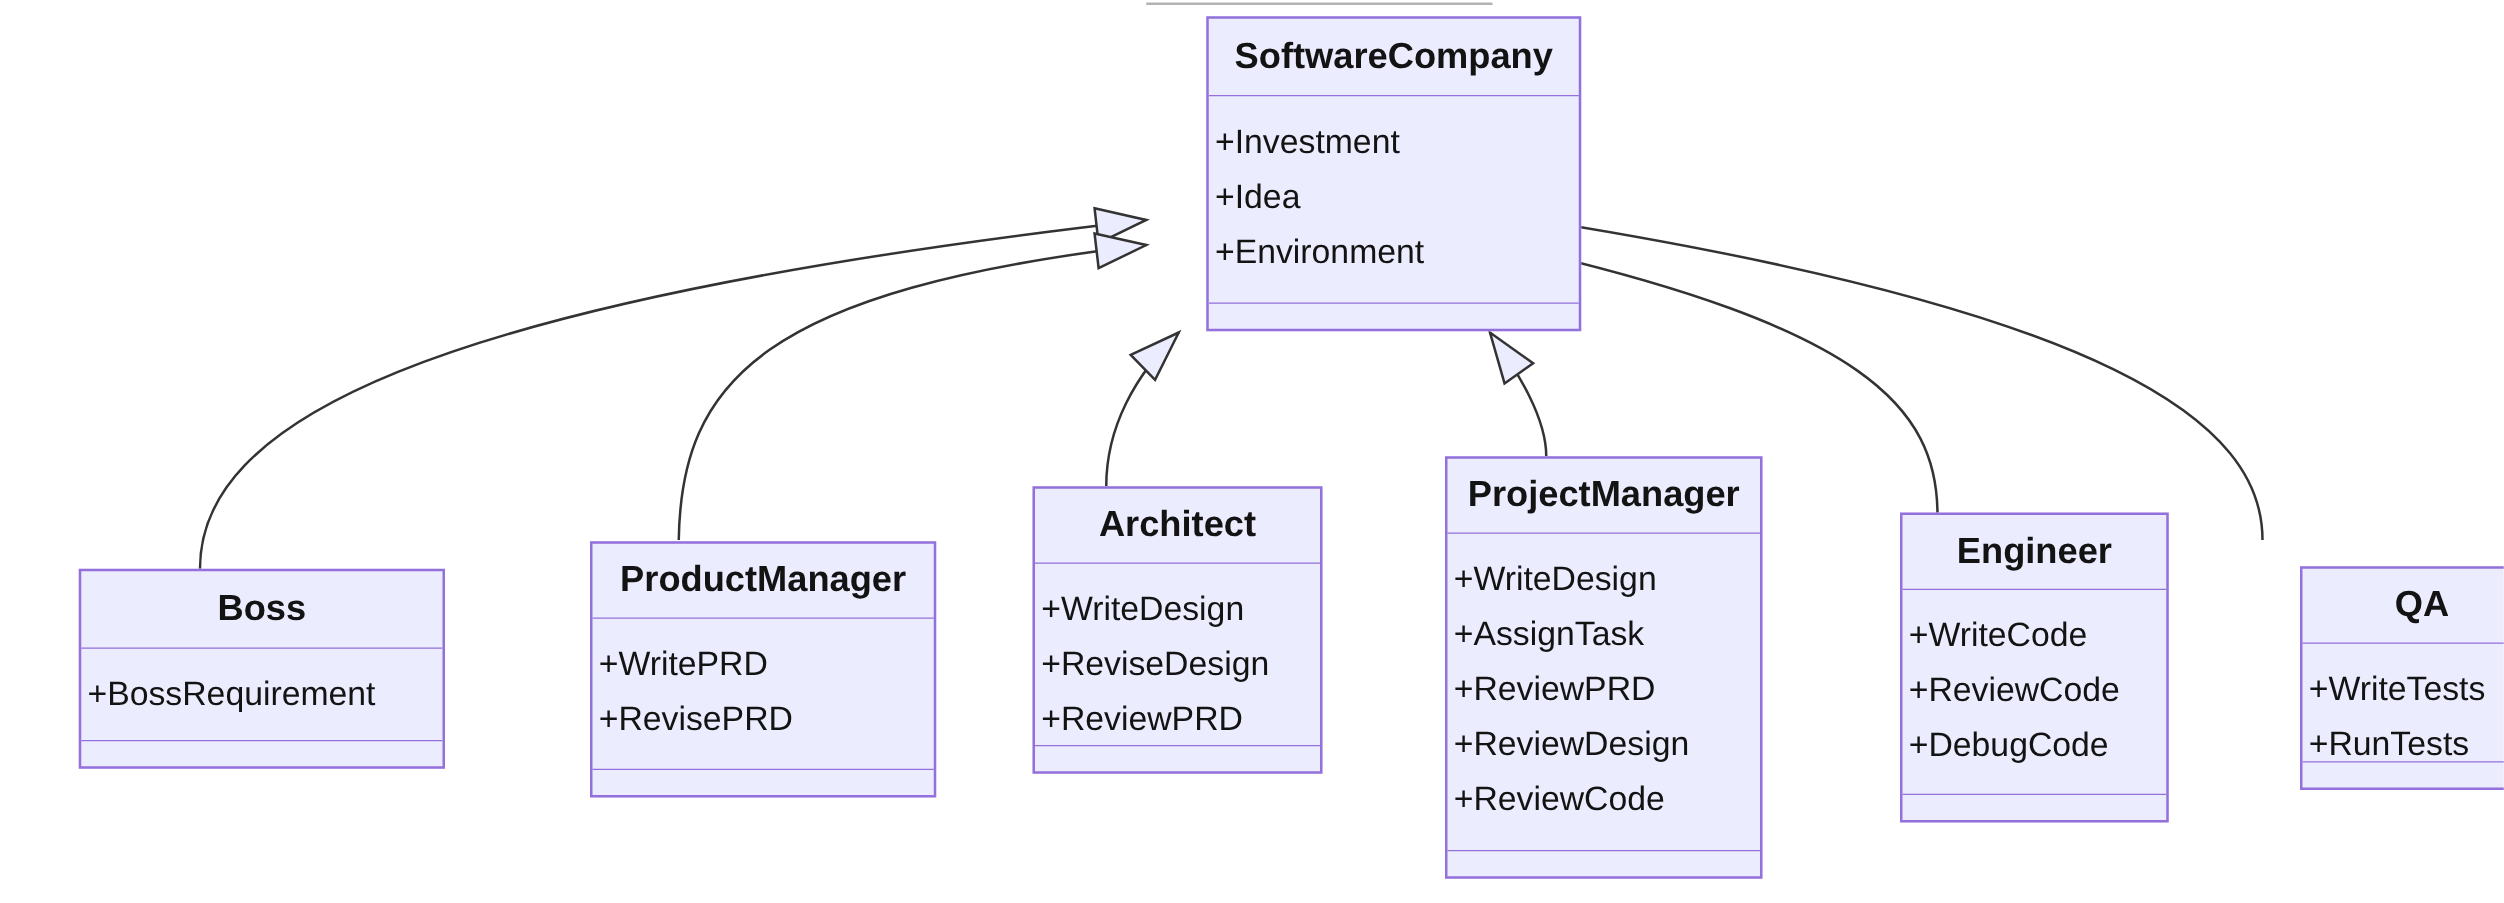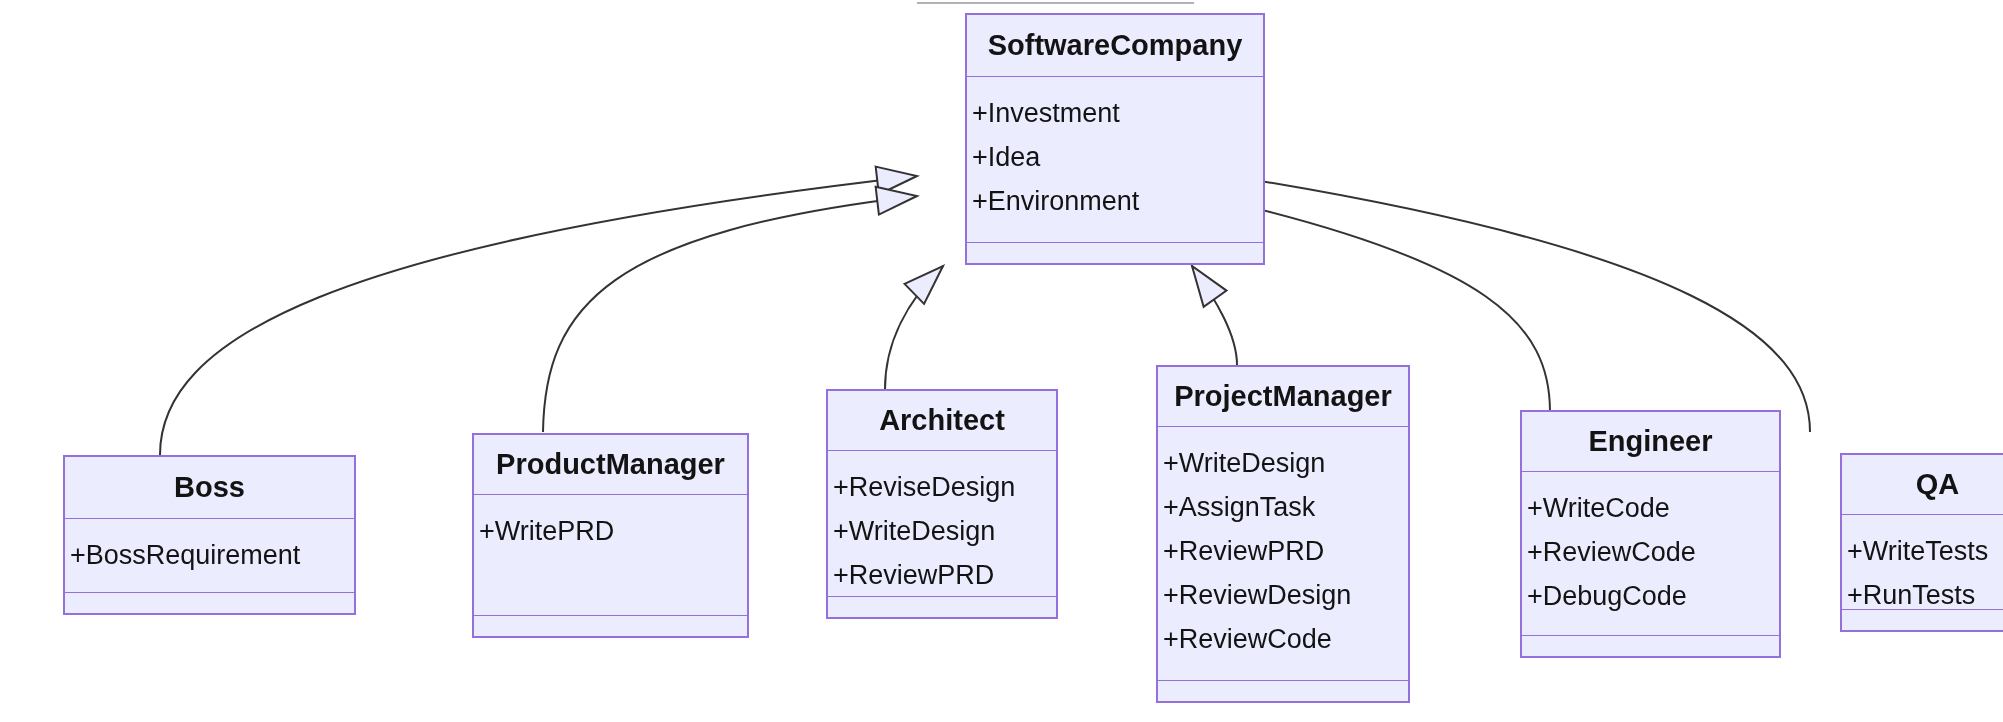--- a/index.html
+++ b/index.html
@@ -115,48 +115,49 @@
     <div class="uml-attrs">
       <div class="uml-attr">+BossRequirement</div>
     </div>
     <div class="uml-empty"></div>
   </div>
 
   <div class="uml-class" style="left:424px;top:433px;width:277px;height:205px">
     <div class="uml-title">ProductManager</div>
     <div class="uml-attrs">
       <div class="uml-attr">+WritePRD</div>
+      <div class="uml-attr">+RevisePRD</div>
     </div>
     <div class="uml-empty"></div>
   </div>
 
   <div class="uml-class" style="left:778px;top:389px;width:232px;height:230px">
     <div class="uml-title">Architect</div>
     <div class="uml-attrs">
+      <div class="uml-attr">+WriteDesign</div>
       <div class="uml-attr">+ReviseDesign</div>
-      <div class="uml-attr">+WriteDesign</div>
       <div class="uml-attr">+ReviewPRD</div>
       <div class="uml-attr">+ReviewCode</div>
     </div>
     <div class="uml-empty"></div>
   </div>
 
   <div class="uml-class" style="left:1108px;top:365px;width:254px;height:338px">
     <div class="uml-title">ProjectManager</div>
     <div class="uml-attrs">
       <div class="uml-attr">+WriteDesign</div>
       <div class="uml-attr">+AssignTask</div>
       <div class="uml-attr">+ReviewPRD</div>
       <div class="uml-attr">+ReviewDesign</div>
       <div class="uml-attr">+ReviewCode</div>
     </div>
     <div class="uml-empty"></div>
   </div>
 
-  <div class="uml-class" style="left:1472px;top:410px;width:261px;height:248px">
+  <div class="uml-class" style="left:1472px;top:410px;width:215px;height:248px">
     <div class="uml-title">Engineer</div>
     <div class="uml-attrs">
       <div class="uml-attr">+WriteCode</div>
       <div class="uml-attr">+ReviewCode</div>
       <div class="uml-attr">+DebugCode</div>
     </div>
     <div class="uml-empty"></div>
   </div>
 
   <div class="uml-class" style="left:1792px;top:453px;width:195px;height:179px">

